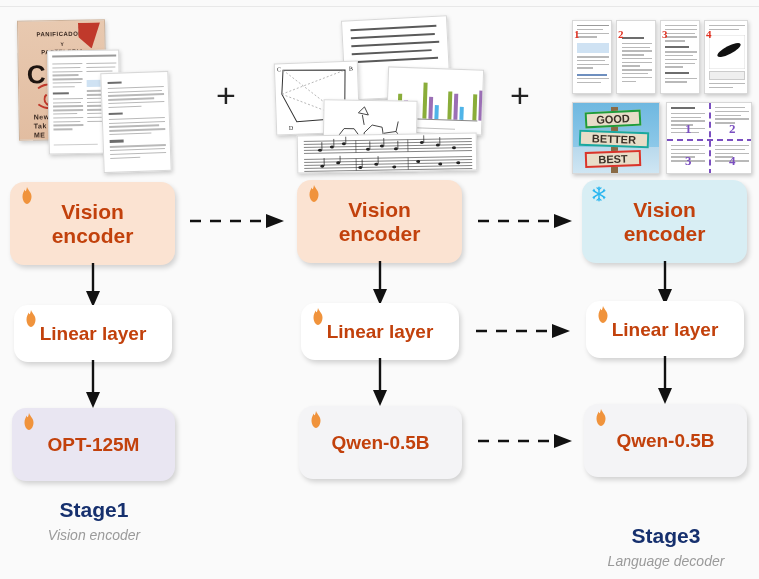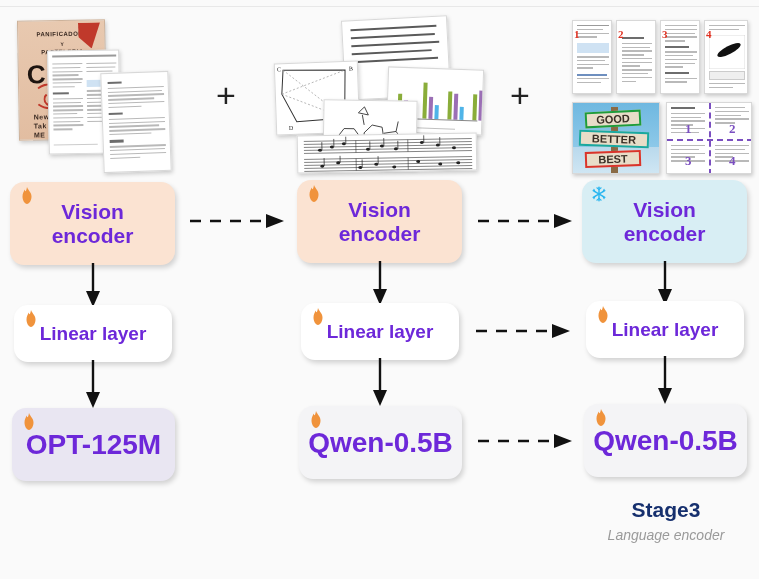--- a/index.html
+++ b/index.html
@@ -91,28 +91,28 @@
     font-weight: 400;
   }
 
   
   .box {
     position: absolute;
     border-radius: 14px;
     display: flex; align-items: center; justify-content: center;
     text-align: center;
     font-weight: bold;
-    color: #6d28d9;
+    color: #c2410c;
     box-shadow: 2px 3px 5px rgba(0,0,0,.16);
   }
   .box .lbl { line-height: 1.12; }
   .box-enc   { background: #fbe3d2; font-size: 21px; }
   .box-enc.frozen { background: #d8eef4; }
   .box-lin   { background: #ffffff; font-size: 19px; }
-  .box-llm   { background: #f4f4f6; font-size: 28px; }
+  .box-llm   { background: #f4f4f6; font-size: 19px; }
   .box-llm.purple { background: #e9e6f2; }
 
   .statusicon {
     position: absolute; left: 9px; top: 5px;
     width: 16px; height: 18px;
   }
 
   
   .arrow { position: absolute; }
 
@@ -587,21 +587,23 @@
     </svg>
     <div class="lbl">Qwen-0.5B</div>
   </div>
 
   <svg class="arrow" style="left:476px; top:430px;" width="100" height="22" viewBox="0 0 100 22">
     <line x1="2" y1="11" x2="78" y2="11" stroke="#111" stroke-width="2.4" stroke-dasharray="11,9"></line>
     <polygon points="78,4 96,11 78,18" fill="#111"></polygon>
   </svg>
 
   <div class="stagecap" style="left:8px; top:498px; width:172px;">
-  </div>
-
-
-  <div class="stagecap" style="left:580px; top:498px; width:172px;">
+    <div class="title">Stage1</div>
+    <div class="sub">Vision encoder</div>
+  </div>
+
+
+  <div class="stagecap" style="left:580px; top:524px; width:172px;">
     <div class="title">Stage3</div>
-    <div class="sub">Language encoder</div>
+    <div class="sub">Language decoder</div>
   </div>
 
 </div>
 
 </body></html>

